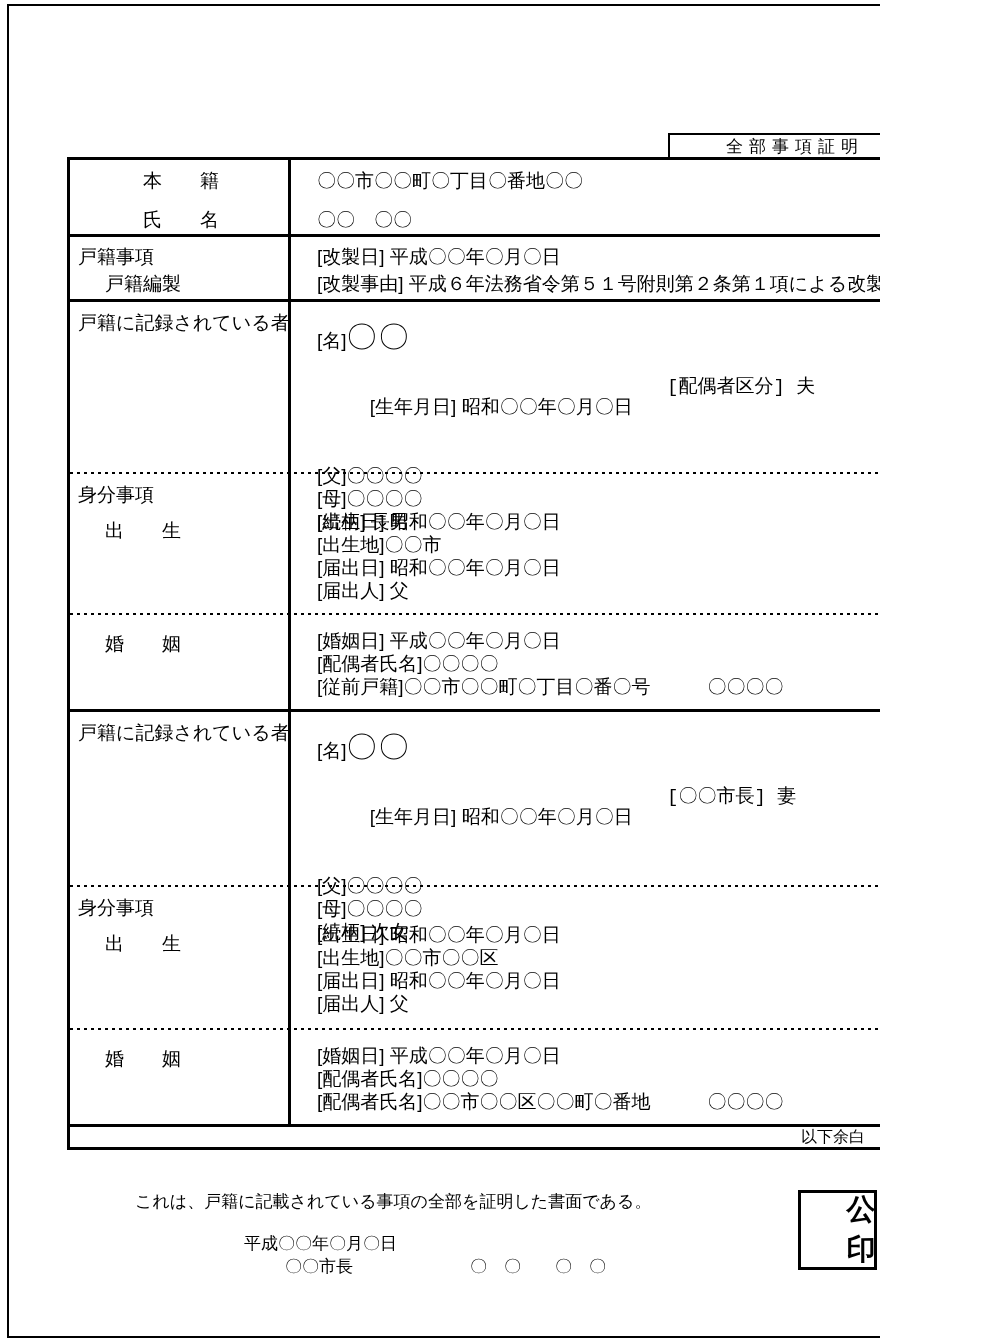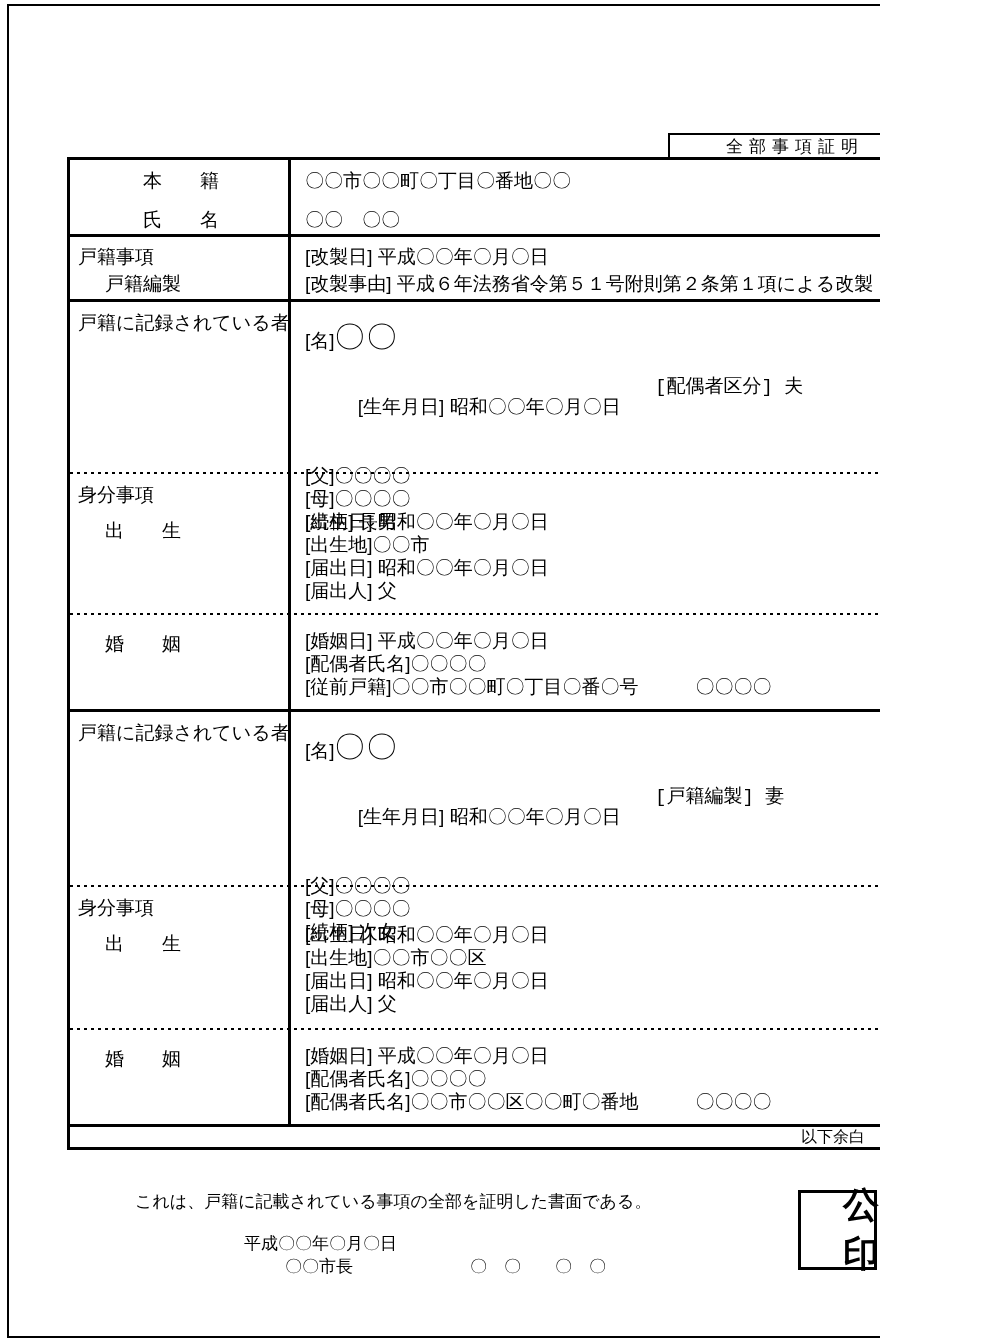--- a/index.html
+++ b/index.html
@@ -15,21 +15,21 @@
     border:2px solid #000;box-sizing:border-box;
     display:flex;align-items:center;justify-content:center;
     font-size:17px;letter-spacing:6px;text-indent:6px;
   }
   
   .ktable{
     position:absolute;left:67px;top:157px;width:849px;height:993px;
     border:3px solid #000;box-sizing:border-box;background:#fff;
   }
   .vdivider{position:absolute;left:218px;top:0;width:3px;height:964px;background:#000;}
-  .row{display:flex;box-sizing:border-box;}
+  .row{display:flex;box-sizing:border-box;gap:12px;}
   .lcell{width:221px;box-sizing:border-box;padding:8px 0 0 8px;}
   .rcell{flex:1;box-sizing:border-box;padding-left:14px;position:relative;}
   .sep{height:3px;background:#000;}
   .dsep{height:2px;background-image:repeating-linear-gradient(90deg,#000 0 3px,transparent 3px 7px);position:relative;}
   .dsep::after{content:"";position:absolute;left:218px;top:0;width:3px;height:2px;background:#000;}
   .r1{height:74px;}
   .r2{height:62px;}
   .r3{height:170px;}
   .r4{height:139px;}
   .r5{height:94px;}
@@ -59,21 +59,21 @@
   .mar-label{padding-top:16px;}
   
   .certify{position:absolute;left:135px;top:1190px;font-size:17px;}
   .fdate{position:absolute;left:244px;top:1232px;font-size:17px;}
   .fmayor{position:absolute;left:285px;top:1255px;font-size:17px;}
   .fname{position:absolute;left:470px;top:1255px;font-size:17px;white-space:pre;}
   .stamp{
     position:absolute;left:798px;top:1190px;width:79px;height:80px;
     border:3px solid #000;box-sizing:border-box;
     display:flex;align-items:center;justify-content:center;
-    font-size:36px;font-weight:bold;letter-spacing:1px;padding-left:48px;
+    font-size:29px;font-weight:bold;letter-spacing:1px;padding-left:48px;
   }
   .ws{white-space:pre;}
 </style>
 </head>
 <body>
 
 <div class="page">
   <div class="page-border"></div>
 
   <div class="badge">全部事項証明</div>
@@ -155,21 +155,21 @@
       <div class="lcell">
         <div>戸籍に記録されている者</div>
       </div>
       <div class="rcell">
         <div class="nameline">
           <span class="nb">[名]</span>
           <span class="nn">〇〇</span>
         </div>
         <div class="bline birthline">
           <span>[生年月日] 昭和〇〇年〇月〇日</span>
-          <span class="spouse">[戸籍編製] 妻</span>
+          <span class="spouse">[〇〇市長] 妻</span>
         </div>
         <div class="bline">[父]〇〇〇〇</div>
         <div class="bline">[母]〇〇〇〇</div>
         <div class="bline">[続柄] 次女</div>
       </div>
     </div>
     <div class="dsep"></div>
 
     <div class="row r7">
       <div class="lcell lcell-mar">

